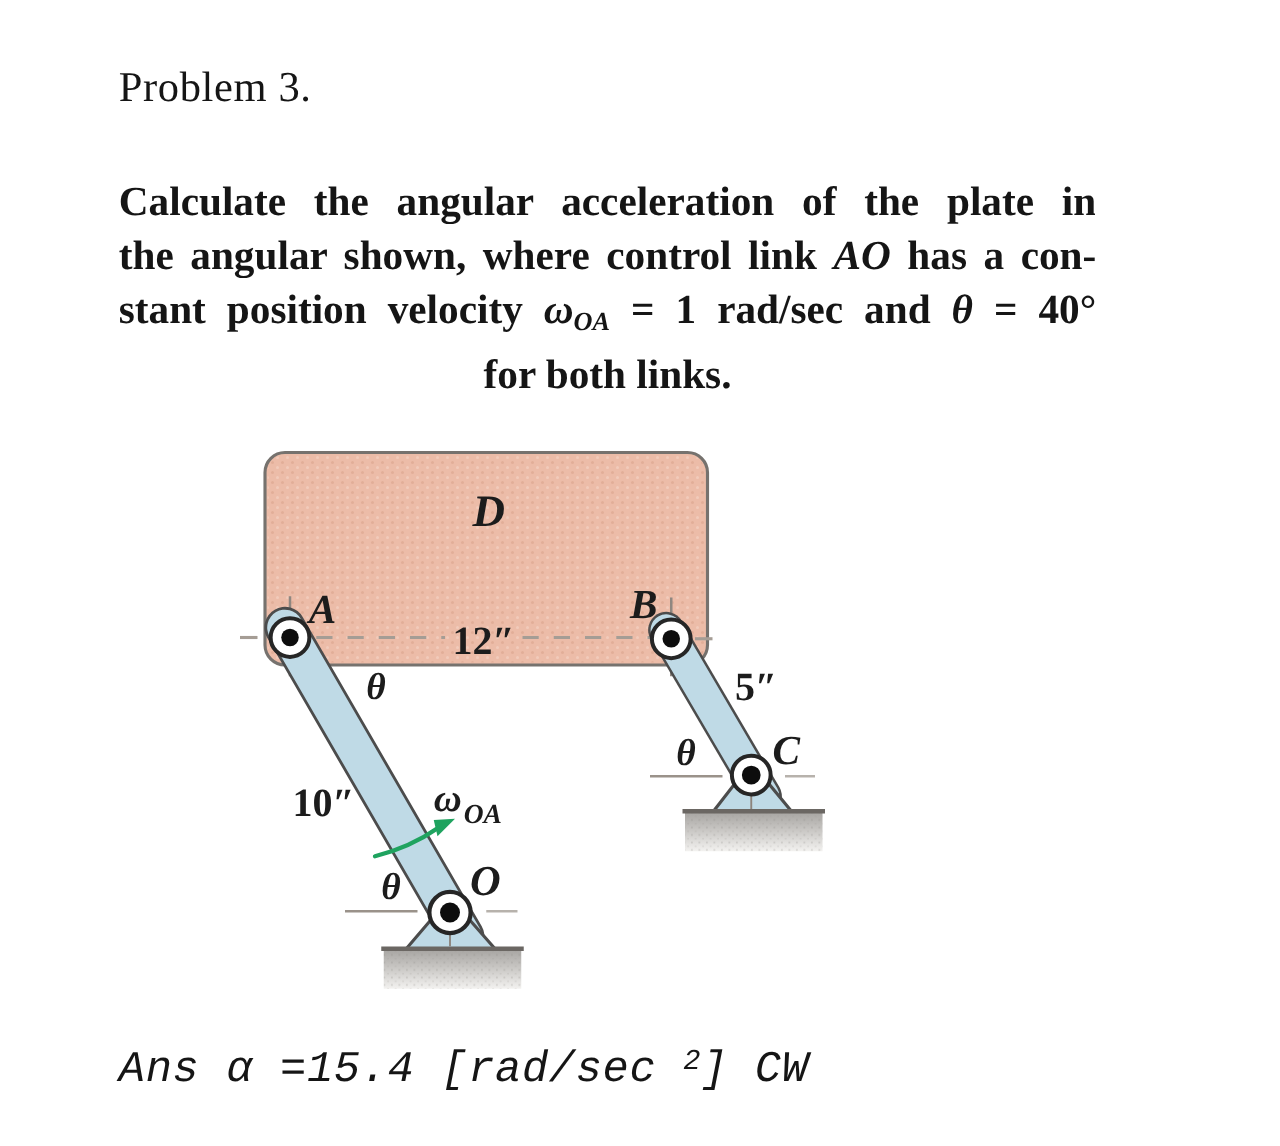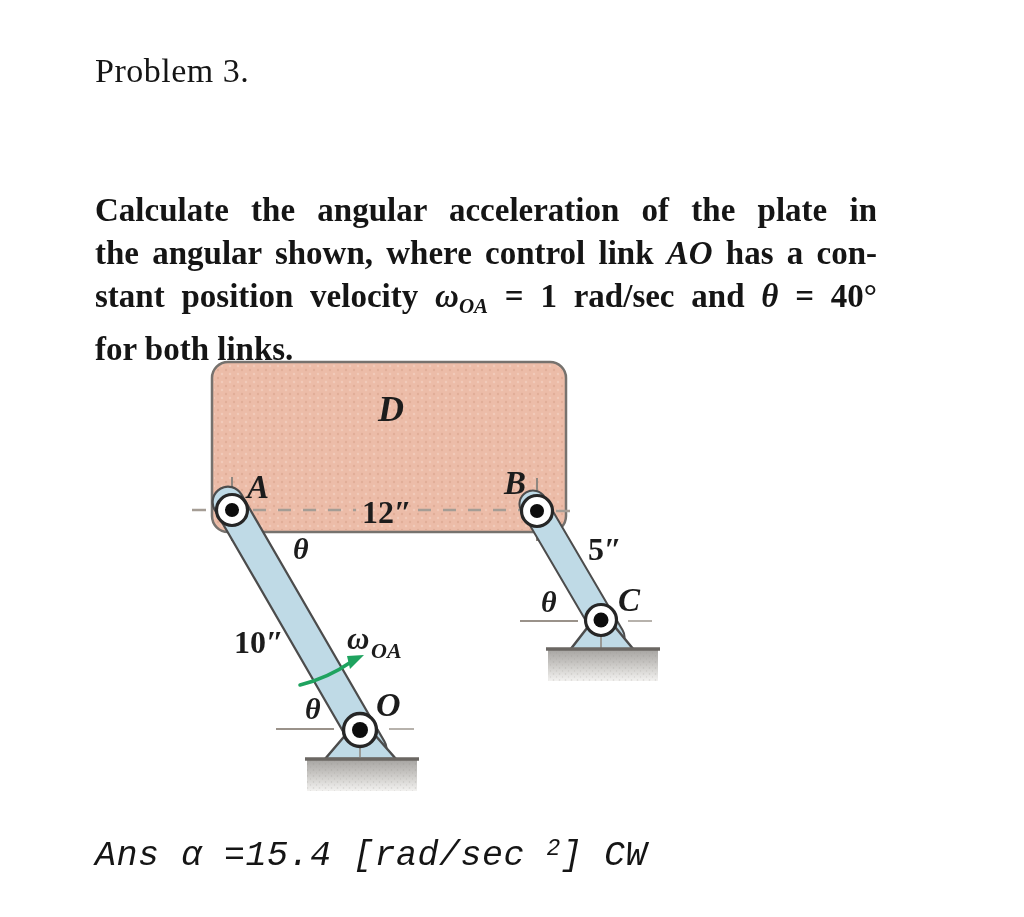--- a/index.html
+++ b/index.html
@@ -6,24 +6,24 @@
   .canvas{
     position:relative;width:876px;height:917px;background:#ffffff;
     font-family:"Liberation Serif",serif;color:#151515;overflow:hidden;
   }
   .title{
     position:absolute;left:95px;top:52px;font-size:34px;font-weight:normal;
     letter-spacing:.5px;
   }
   .para{
     position:absolute;left:95px;top:141px;width:782px;
-    font-size:33px;line-height:43px;font-weight:bold;margin-top:48px;
+    font-size:33px;line-height:43px;font-weight:bold;
   }
   .jline{text-align:justify;text-align-last:justify;}
-  .lastline{text-align:left;}
+  .lastline{text-align:center;}
   .para i{font-style:italic;}
   .msub{font-size:21px;font-style:italic;vertical-align:-6px;letter-spacing:0;}
   .answer{
     position:absolute;left:95px;top:836px;font-size:35px;font-style:italic;
     letter-spacing:.5px;
     font-family:Liberation Mono, monospace;
   }
   .answer sup{font-size:23px;vertical-align:10px;font-style:italic;}
   svg{position:absolute;left:0;top:0;}
   .diaglabel{font-family:"Liberation Serif",serif;font-weight:bold;fill:#1c1c1c;}

